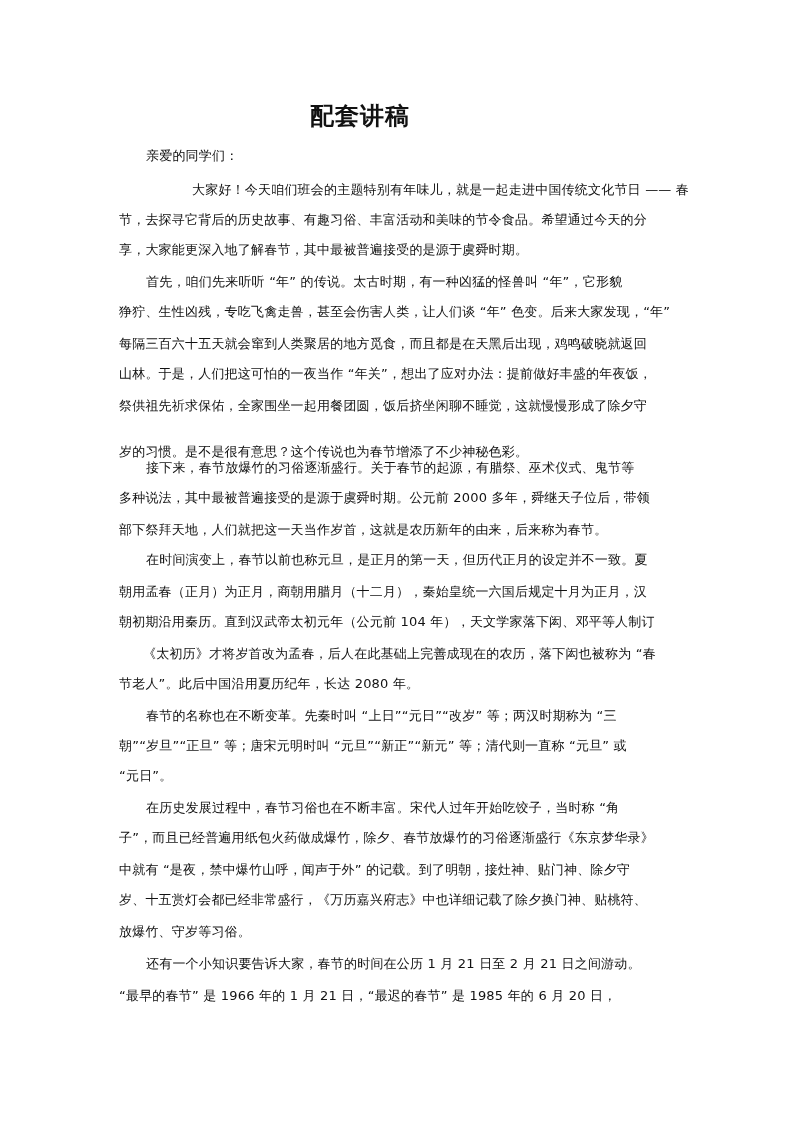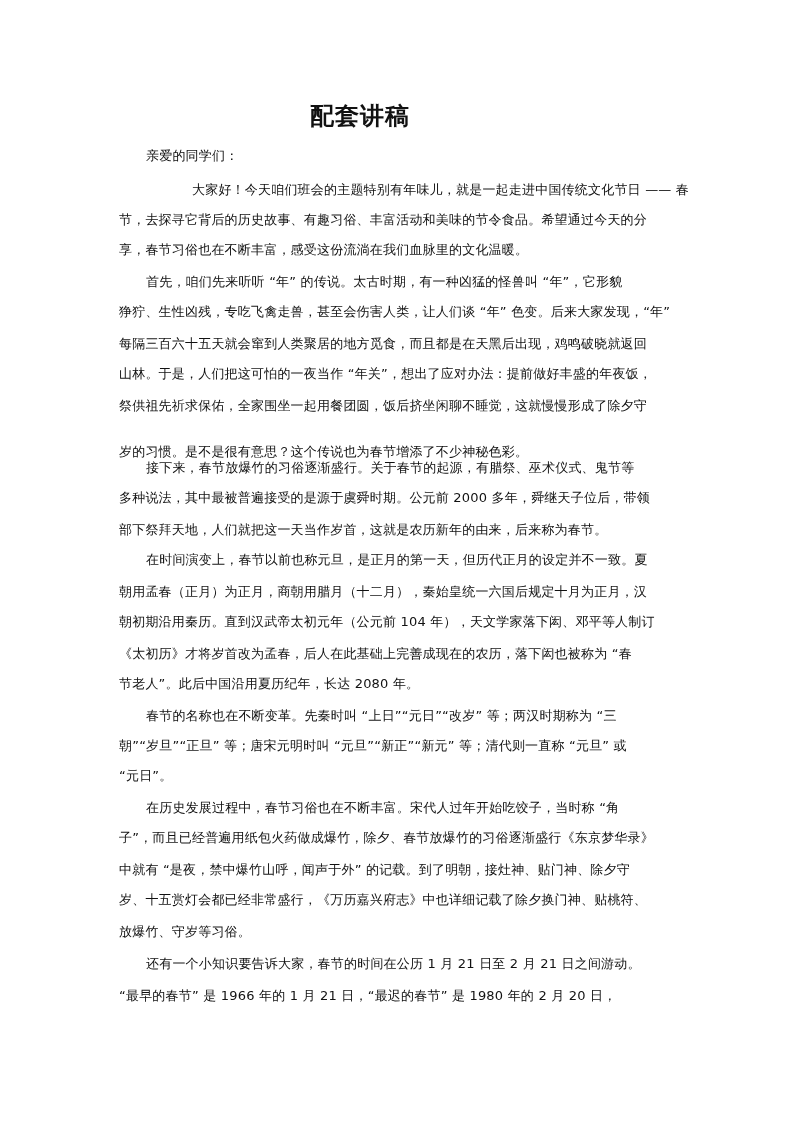--- a/index.html
+++ b/index.html
@@ -12,39 +12,39 @@
 </style>
 </head>
 <body>
 
 <div>
   <div class="title">配套讲稿</div>
   <div id="lines">
       <div class="line indent" style="top: 146px;">亲爱的同学们：</div>
       <div class="line indent" style="top: 180px; margin-left: 46px;">大家好！今天咱们班会的主题特别有年味儿，就是一起走进中国传统文化节日 —— 春</div>
       <div class="line" style="top: 210px;">节，去探寻它背后的历史故事、有趣习俗、丰富活动和美味的节令食品。希望通过今天的分</div>
-      <div class="line" style="top: 240px;">享，春节习俗也在不断丰富，感受这份流淌在我们血脉里的文化温暖。</div>
+      <div class="line" style="top: 240px;">享，大家能更深入地了解春节，其中最被普遍接受的是源于虞舜时期。</div>
       <div class="line indent" style="top: 272px;">首先，咱们先来听听 “年” 的传说。太古时期，有一种凶猛的怪兽叫 “年”，它形貌</div>
       <div class="line" style="top: 302px;">狰狞、生性凶残，专吃飞禽走兽，甚至会伤害人类，让人们谈 “年” 色变。后来大家发现，“年”</div>
       <div class="line" style="top: 334px;">每隔三百六十五天就会窜到人类聚居的地方觅食，而且都是在天黑后出现，鸡鸣破晓就返回</div>
       <div class="line" style="top: 364px;">山林。于是，人们把这可怕的一夜当作 “年关”，想出了应对办法：提前做好丰盛的年夜饭，</div>
       <div class="line" style="top: 396px;">祭供祖先祈求保佑，全家围坐一起用餐团圆，饭后挤坐闲聊不睡觉，这就慢慢形成了除夕守</div>
       <div class="line" style="top: 442px; text-align: right;">岁的习惯。是不是很有意思？这个传说也为春节增添了不少神秘色彩。</div>
       <div class="line indent" style="top: 458px;">接下来，春节放爆竹的习俗逐渐盛行。关于春节的起源，有腊祭、巫术仪式、鬼节等</div>
       <div class="line" style="top: 488px;">多种说法，其中最被普遍接受的是源于虞舜时期。公元前 2000 多年，舜继天子位后，带领</div>
       <div class="line" style="top: 520px;">部下祭拜天地，人们就把这一天当作岁首，这就是农历新年的由来，后来称为春节。</div>
       <div class="line indent" style="top: 550px;">在时间演变上，春节以前也称元旦，是正月的第一天，但历代正月的设定并不一致。夏</div>
       <div class="line" style="top: 582px;">朝用孟春（正月）为正月，商朝用腊月（十二月），秦始皇统一六国后规定十月为正月，汉</div>
       <div class="line" style="top: 612px;">朝初期沿用秦历。直到汉武帝太初元年（公元前 104 年），天文学家落下闳、邓平等人制订</div>
-      <div class="line" style="top: 644px;">《太初历》才将岁首改为孟春，后人在此基础上完善成现在的农历，落下闳也被称为 “春</div>
+      <div class="line" style="top: 644px; margin-left: 24px;">《太初历》才将岁首改为孟春，后人在此基础上完善成现在的农历，落下闳也被称为 “春</div>
       <div class="line" style="top: 674px;">节老人”。此后中国沿用夏历纪年，长达 2080 年。</div>
       <div class="line indent" style="top: 706px;">春节的名称也在不断变革。先秦时叫 “上日”“元日”“改岁” 等；两汉时期称为 “三</div>
       <div class="line" style="top: 736px;">朝”“岁旦”“正旦” 等；唐宋元明时叫 “元旦”“新正”“新元” 等；清代则一直称 “元旦” 或</div>
       <div class="line" style="top: 766px;">“元日”。</div>
       <div class="line indent" style="top: 798px;">在历史发展过程中，春节习俗也在不断丰富。宋代人过年开始吃饺子，当时称 “角</div>
       <div class="line" style="top: 828px;">子”，而且已经普遍用纸包火药做成爆竹，除夕、春节放爆竹的习俗逐渐盛行《东京梦华录》</div>
       <div class="line" style="top: 860px;">中就有 “是夜，禁中爆竹山呼，闻声于外” 的记载。到了明朝，接灶神、贴门神、除夕守</div>
       <div class="line" style="top: 890px;">岁、十五赏灯会都已经非常盛行，《万历嘉兴府志》中也详细记载了除夕换门神、贴桃符、</div>
       <div class="line" style="top: 922px;">放爆竹、守岁等习俗。</div>
       <div class="line indent" style="top: 954px;">还有一个小知识要告诉大家，春节的时间在公历 1 月 21 日至 2 月 21 日之间游动。</div>
-      <div class="line" style="top: 986px;">“最早的春节” 是 1966 年的 1 月 21 日，“最迟的春节” 是 1980 年的 2 月 20 日，</div>
+      <div class="line" style="top: 986px;">“最早的春节” 是 1966 年的 1 月 21 日，“最迟的春节” 是 1985 年的 6 月 20 日，</div>
     </div>
 </div>
 
 </body></html>

